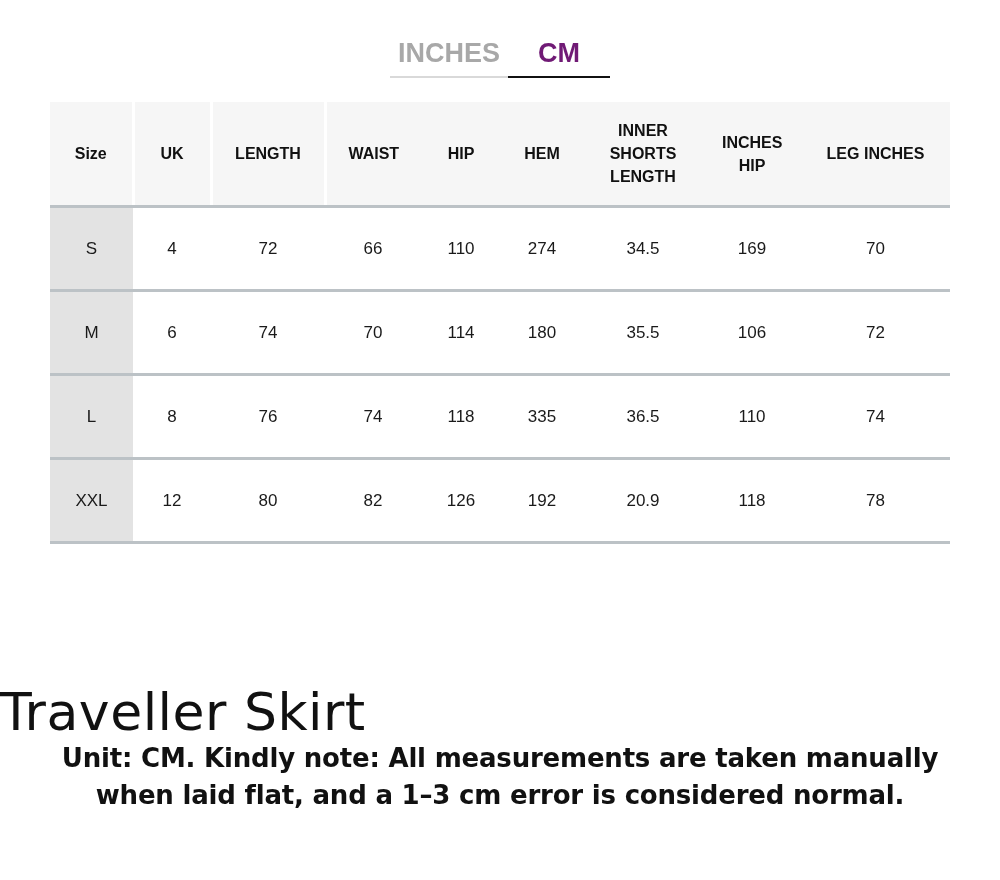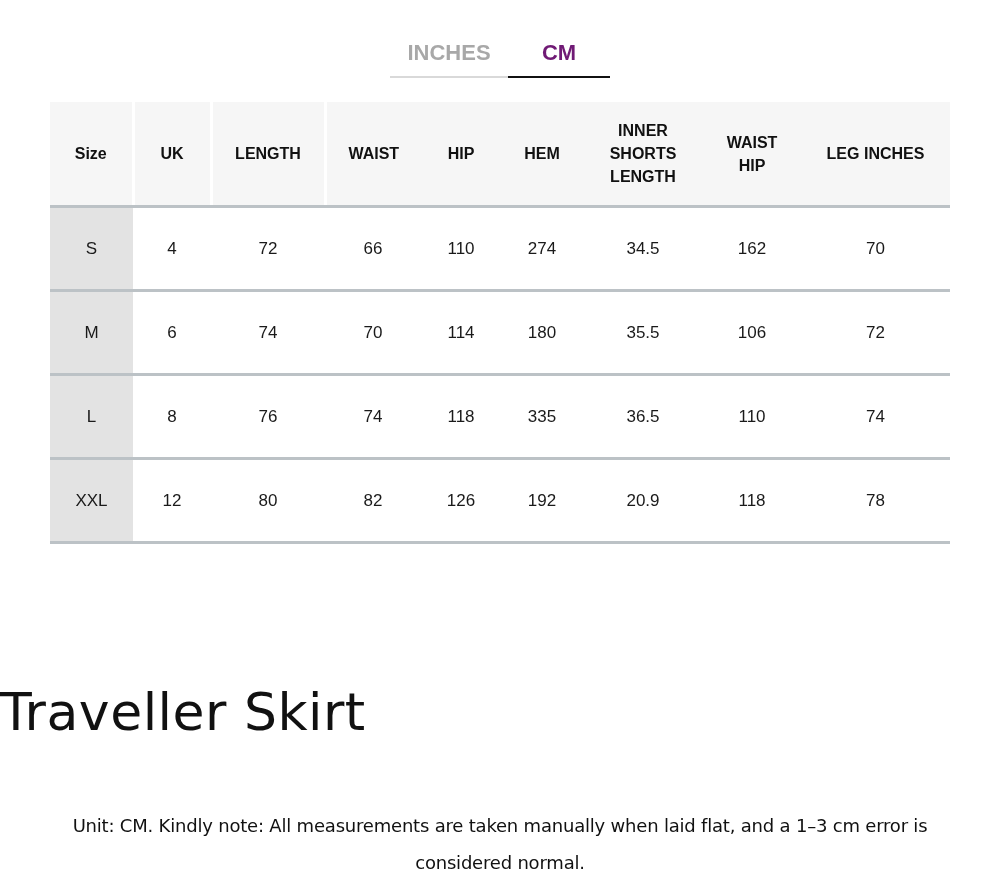--- a/index.html
+++ b/index.html
@@ -1,29 +1,29 @@
 <!DOCTYPE html>
 <html><head>
   <meta charset="utf-8">
   <style>
     html, body { margin: 0; padding: 0; background: #ffffff; }
     body { width: 1000px; height: 880px; position: relative; overflow: hidden; font-family: "Liberation Sans", sans-serif; color: #111; }
     .tabs { position: absolute; left: 390px; top: 30px; width: 220px; height: 50px; display: flex; }
-    .tab { height: 48px; display: flex; align-items: center; justify-content: center; font-weight: bold; font-size: 22px; cursor: pointer; box-sizing: border-box; }
+    .tab { height: 48px; display: flex; align-items: center; justify-content: center; font-weight: bold; font-size: 27px; cursor: pointer; box-sizing: border-box; }
     .tab-inches { width: 118px; color: #a8a8a8; border-bottom: 2px solid #d9d9d9; }
     .tab-cm { width: 102px; color: #701a75; border-bottom: 2px solid #111; }
     .table-wrap { position: absolute; left: 50px; top: 102px; width: 900px; }
     table { border-collapse: collapse; width: 900px; table-layout: fixed; }
     th { background: #f6f6f6; height: 103px; font-size: 16px; font-weight: bold; text-align: center; vertical-align: middle; line-height: 23px; padding: 0; border-right: 3px solid #ffffff; border-bottom: 3px solid #bcc2c6; }
     th:last-child { border-right: none; }
     th.no-split { border-right: none; }
     td { height: 81px; text-align: center; vertical-align: middle; font-size: 17px; padding: 0; border-bottom: 3px solid #bcc2c6; color: #1a1a1a; }
     td.size-cell { background: #e3e3e3; }
     .title { position: absolute; left: 0; top: 682px; width: 1000px; text-align: left; font-size: 52px; color: #111; font-family: "DejaVu Sans", sans-serif; letter-spacing: 0.5px; }
-    .note { position: absolute; left: 40px; top: 807px; width: 920px; text-align: center; font-size: 18px; line-height: 37px; color: #111; font-family: "DejaVu Sans", sans-serif; font-weight: normal; letter-spacing: -0.2px; }
+    .note { position: absolute; left: 40px; top: 740px; width: 920px; text-align: center; font-size: 26px; line-height: 37px; color: #111; font-family: "DejaVu Sans", sans-serif; font-weight: bold; letter-spacing: -0.2px; }
   </style>
 </head>
 <body>
 
 <div class="tabs">
   <div class="tab tab-inches">INCHES</div>
   <div class="tab tab-cm">CM</div>
 </div>
 
 <div class="table-wrap">
@@ -41,34 +41,34 @@
     </colgroup>
     <thead>
       <tr>
         <th>Size</th>
         <th>UK</th>
         <th>LENGTH</th>
         <th class="no-split">WAIST</th>
         <th class="no-split">HIP</th>
         <th class="no-split">HEM</th>
         <th class="no-split"><span style="display:inline-block;width:75px;">INNER SHORTS LENGTH</span></th>
-        <th class="no-split"><span style="display:inline-block;width:60px;">WAIST HIP</span></th>
+        <th class="no-split"><span style="display:inline-block;width:60px;">INCHES HIP</span></th>
         <th>LEG INCHES</th>
       </tr>
     </thead>
     <tbody id="tbody">
         <tr>
           <td class="size-cell">S</td>
           <td>4</td>
           <td>72</td>
           <td>66</td>
           <td>110</td>
           <td>274</td>
           <td>34.5</td>
-          <td>162</td>
+          <td>169</td>
           <td>70</td>
         </tr>
         <tr>
           <td class="size-cell">M</td>
           <td>6</td>
           <td>74</td>
           <td>70</td>
           <td>114</td>
           <td>180</td>
           <td>35.5</td>

